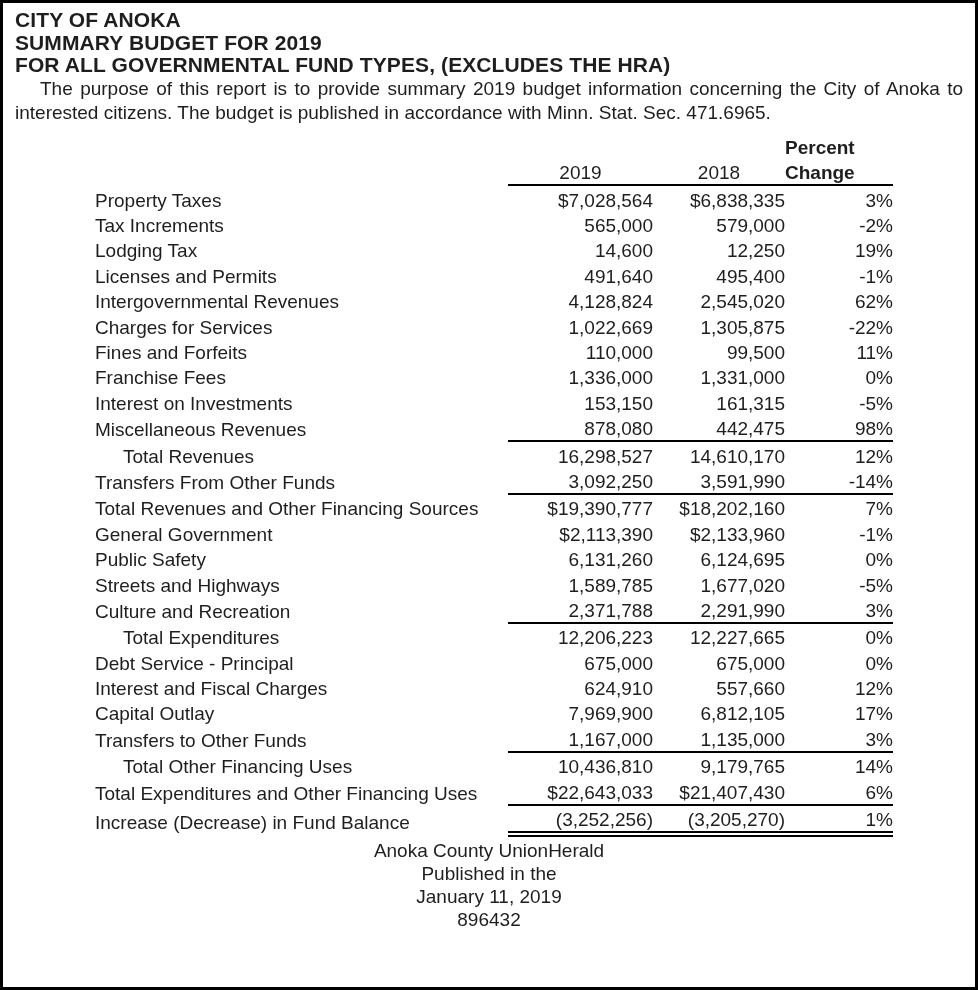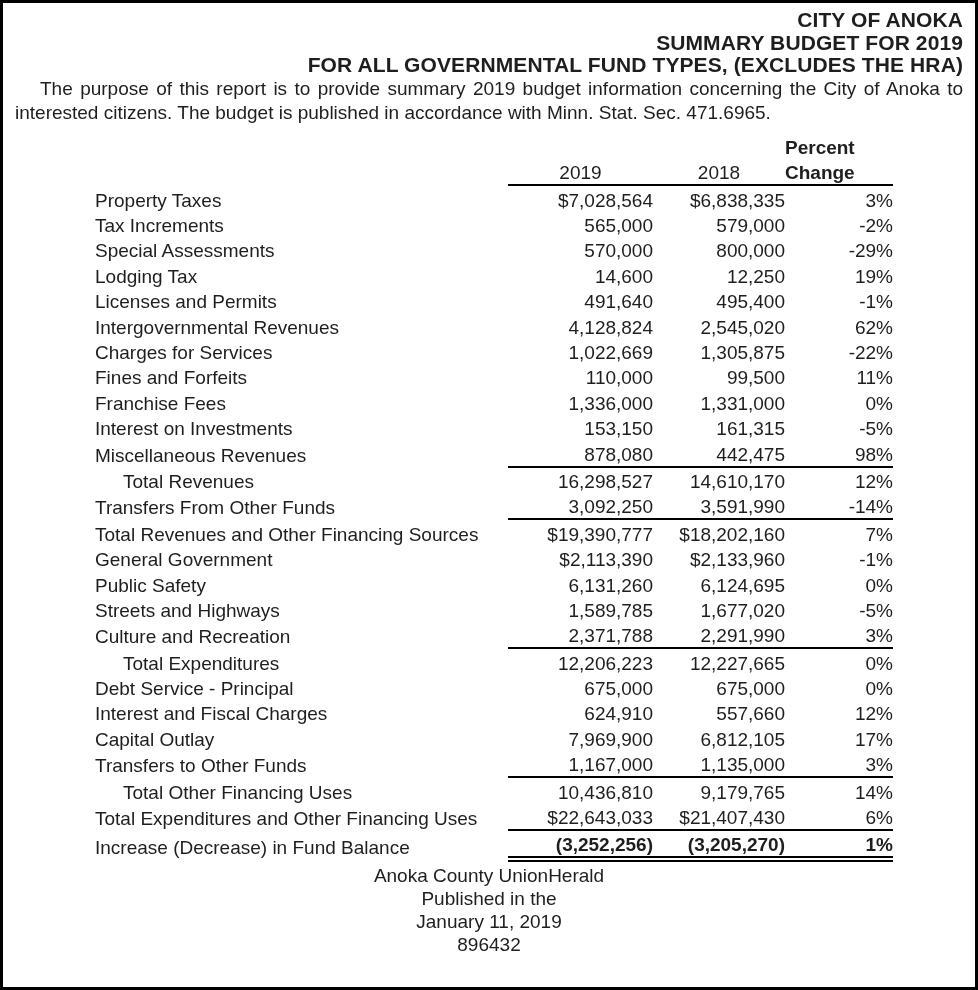--- a/index.html
+++ b/index.html
@@ -14,21 +14,21 @@
   }
   .page {
     box-sizing: border-box;
     width: 978px;
     height: 990px;
     border: 3px solid #000000;
     background: #ffffff;
     padding: 6px 12px 0 12px;
   }
   .title-block {
-    text-align: right;
+    text-align: left;
     font-weight: bold;
     font-size: 21px;
     line-height: 22.5px;
     letter-spacing: 0.1px;
   }
   .intro p {
     margin: 0;
     font-size: 19px;
     line-height: 24px;
     text-align: justify;
@@ -51,21 +51,21 @@
     overflow: visible;
   }
   td.label { text-align: left; }
   td.label.indent { padding-left: 28px; }
   td.num { text-align: right; }
   td.pct { text-align: right; padding-right: 6px; }
   td.ctr { text-align: center; }
   td.pct-head { text-align: left; padding-left: 12px; font-weight: bold; }
   thead td { height: 21px; }
   tr.rule td:not(.label) { border-bottom: 2px solid #000000; }
-  tr.dblrule td:not(.label) { border-bottom: 6px double #000000; font-weight: bold; }
+  tr.dblrule td:not(.label) { border-bottom: 6px double #000000; }
   .footer-block {
     text-align: center;
     font-size: 19px;
     line-height: 23px;
     margin-top: 2px;
   }
 </style>
 </head>
 <body>
 
@@ -109,26 +109,20 @@
       <td class="num">$6,838,335</td>
       <td class="pct">3%</td>
     </tr>
         <tr>
       <td class="label">Tax Increments</td>
       <td class="num">565,000</td>
       <td class="num">579,000</td>
       <td class="pct">-2%</td>
     </tr>
         <tr>
-      <td class="label">Special Assessments</td>
-      <td class="num">570,000</td>
-      <td class="num">800,000</td>
-      <td class="pct">-29%</td>
-    </tr>
-        <tr>
       <td class="label">Lodging Tax</td>
       <td class="num">14,600</td>
       <td class="num">12,250</td>
       <td class="pct">19%</td>
     </tr>
         <tr>
       <td class="label">Licenses and Permits</td>
       <td class="num">491,640</td>
       <td class="num">495,400</td>
       <td class="pct">-1%</td>

